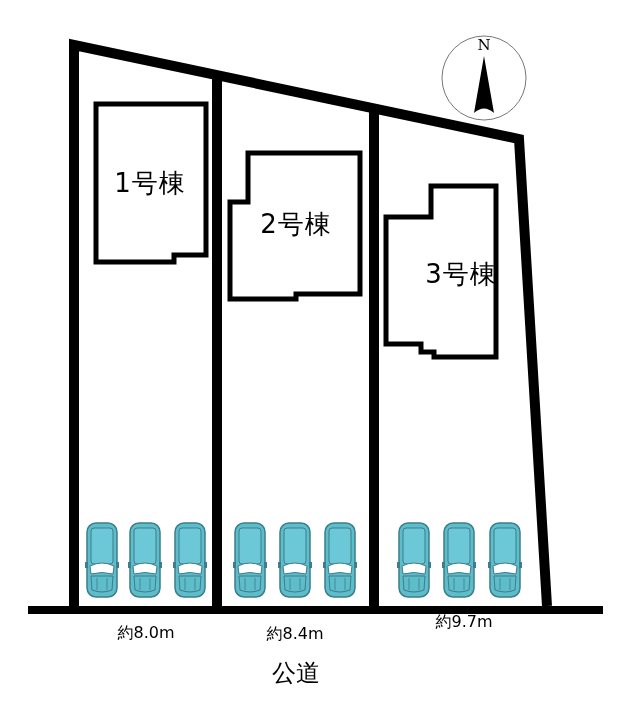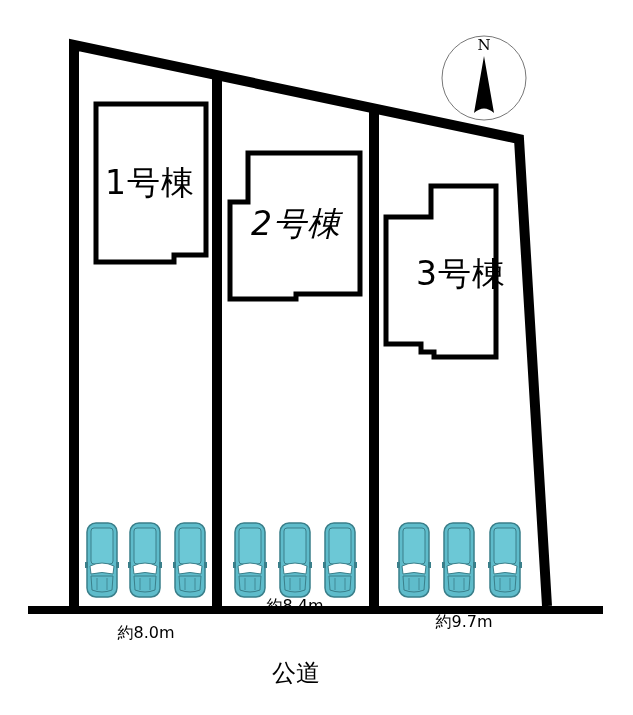--- a/index.html
+++ b/index.html
@@ -1,19 +1,19 @@
 <!DOCTYPE html>
 <html><head>
   <meta charset="utf-8">
   <style>
     html, body { margin: 0; padding: 0; background: #ffffff; }
     body { width: 633px; height: 715px; position: relative; overflow: hidden; font-family: "DejaVu Sans", "Liberation Sans", sans-serif; }
     #plan { position: absolute; left: 0; top: 0; }
     .lbl { position: absolute; color: #000; white-space: nowrap; }
-    .bldg-label { font-size: 33px; transform: translate(-50%, -50%); letter-spacing: 1px; }
+    .bldg-label { font-size: 26px; transform: translate(-50%, -50%); letter-spacing: 1px; }
     .dim-label { font-size: 16px; transform: translateX(-50%); }
     .road-label { font-size: 24px; transform: translateX(-50%); text-align: center; }
     .compass-n { font-family: "DejaVu Serif", "Liberation Serif", serif; font-size: 15px; transform: translateX(-50%); }
   </style>
 </head>
 <body>
 
 <svg id="plan" width="633" height="715" viewBox="0 0 633 715">
   <defs>
     <g id="car">
@@ -62,20 +62,20 @@
   <g>
     <use href="#car" x="398" y="522"></use>
     <use href="#car" x="443" y="522"></use>
     <use href="#car" x="489" y="522"></use>
   </g>
 </svg>
 
 <div class="lbl compass-n" style="left:484px; top:36px;">N</div>
 
 <div class="lbl bldg-label" style="left:150px; top:183px;">1号棟</div>
-<div class="lbl bldg-label" style="left:296px; top:224px;font-style:italic;">2号棟</div>
+<div class="lbl bldg-label" style="left:296px; top:224px;">2号棟</div>
 <div class="lbl bldg-label" style="left:441px; top:274px;margin-left:20px;">3号棟</div>
 
 <div class="lbl dim-label" style="left:146px; top:623px;">約8.0m</div>
-<div class="lbl dim-label" style="left:295px; top:596px;">約8.4m</div>
+<div class="lbl dim-label" style="left:295px; top:624px;">約8.4m</div>
 <div class="lbl dim-label" style="left:464px; top:612px;">約9.7m</div>
 
 <div class="lbl road-label" style="left:296px; top:657px;">公道</div>
 
 </body></html>

